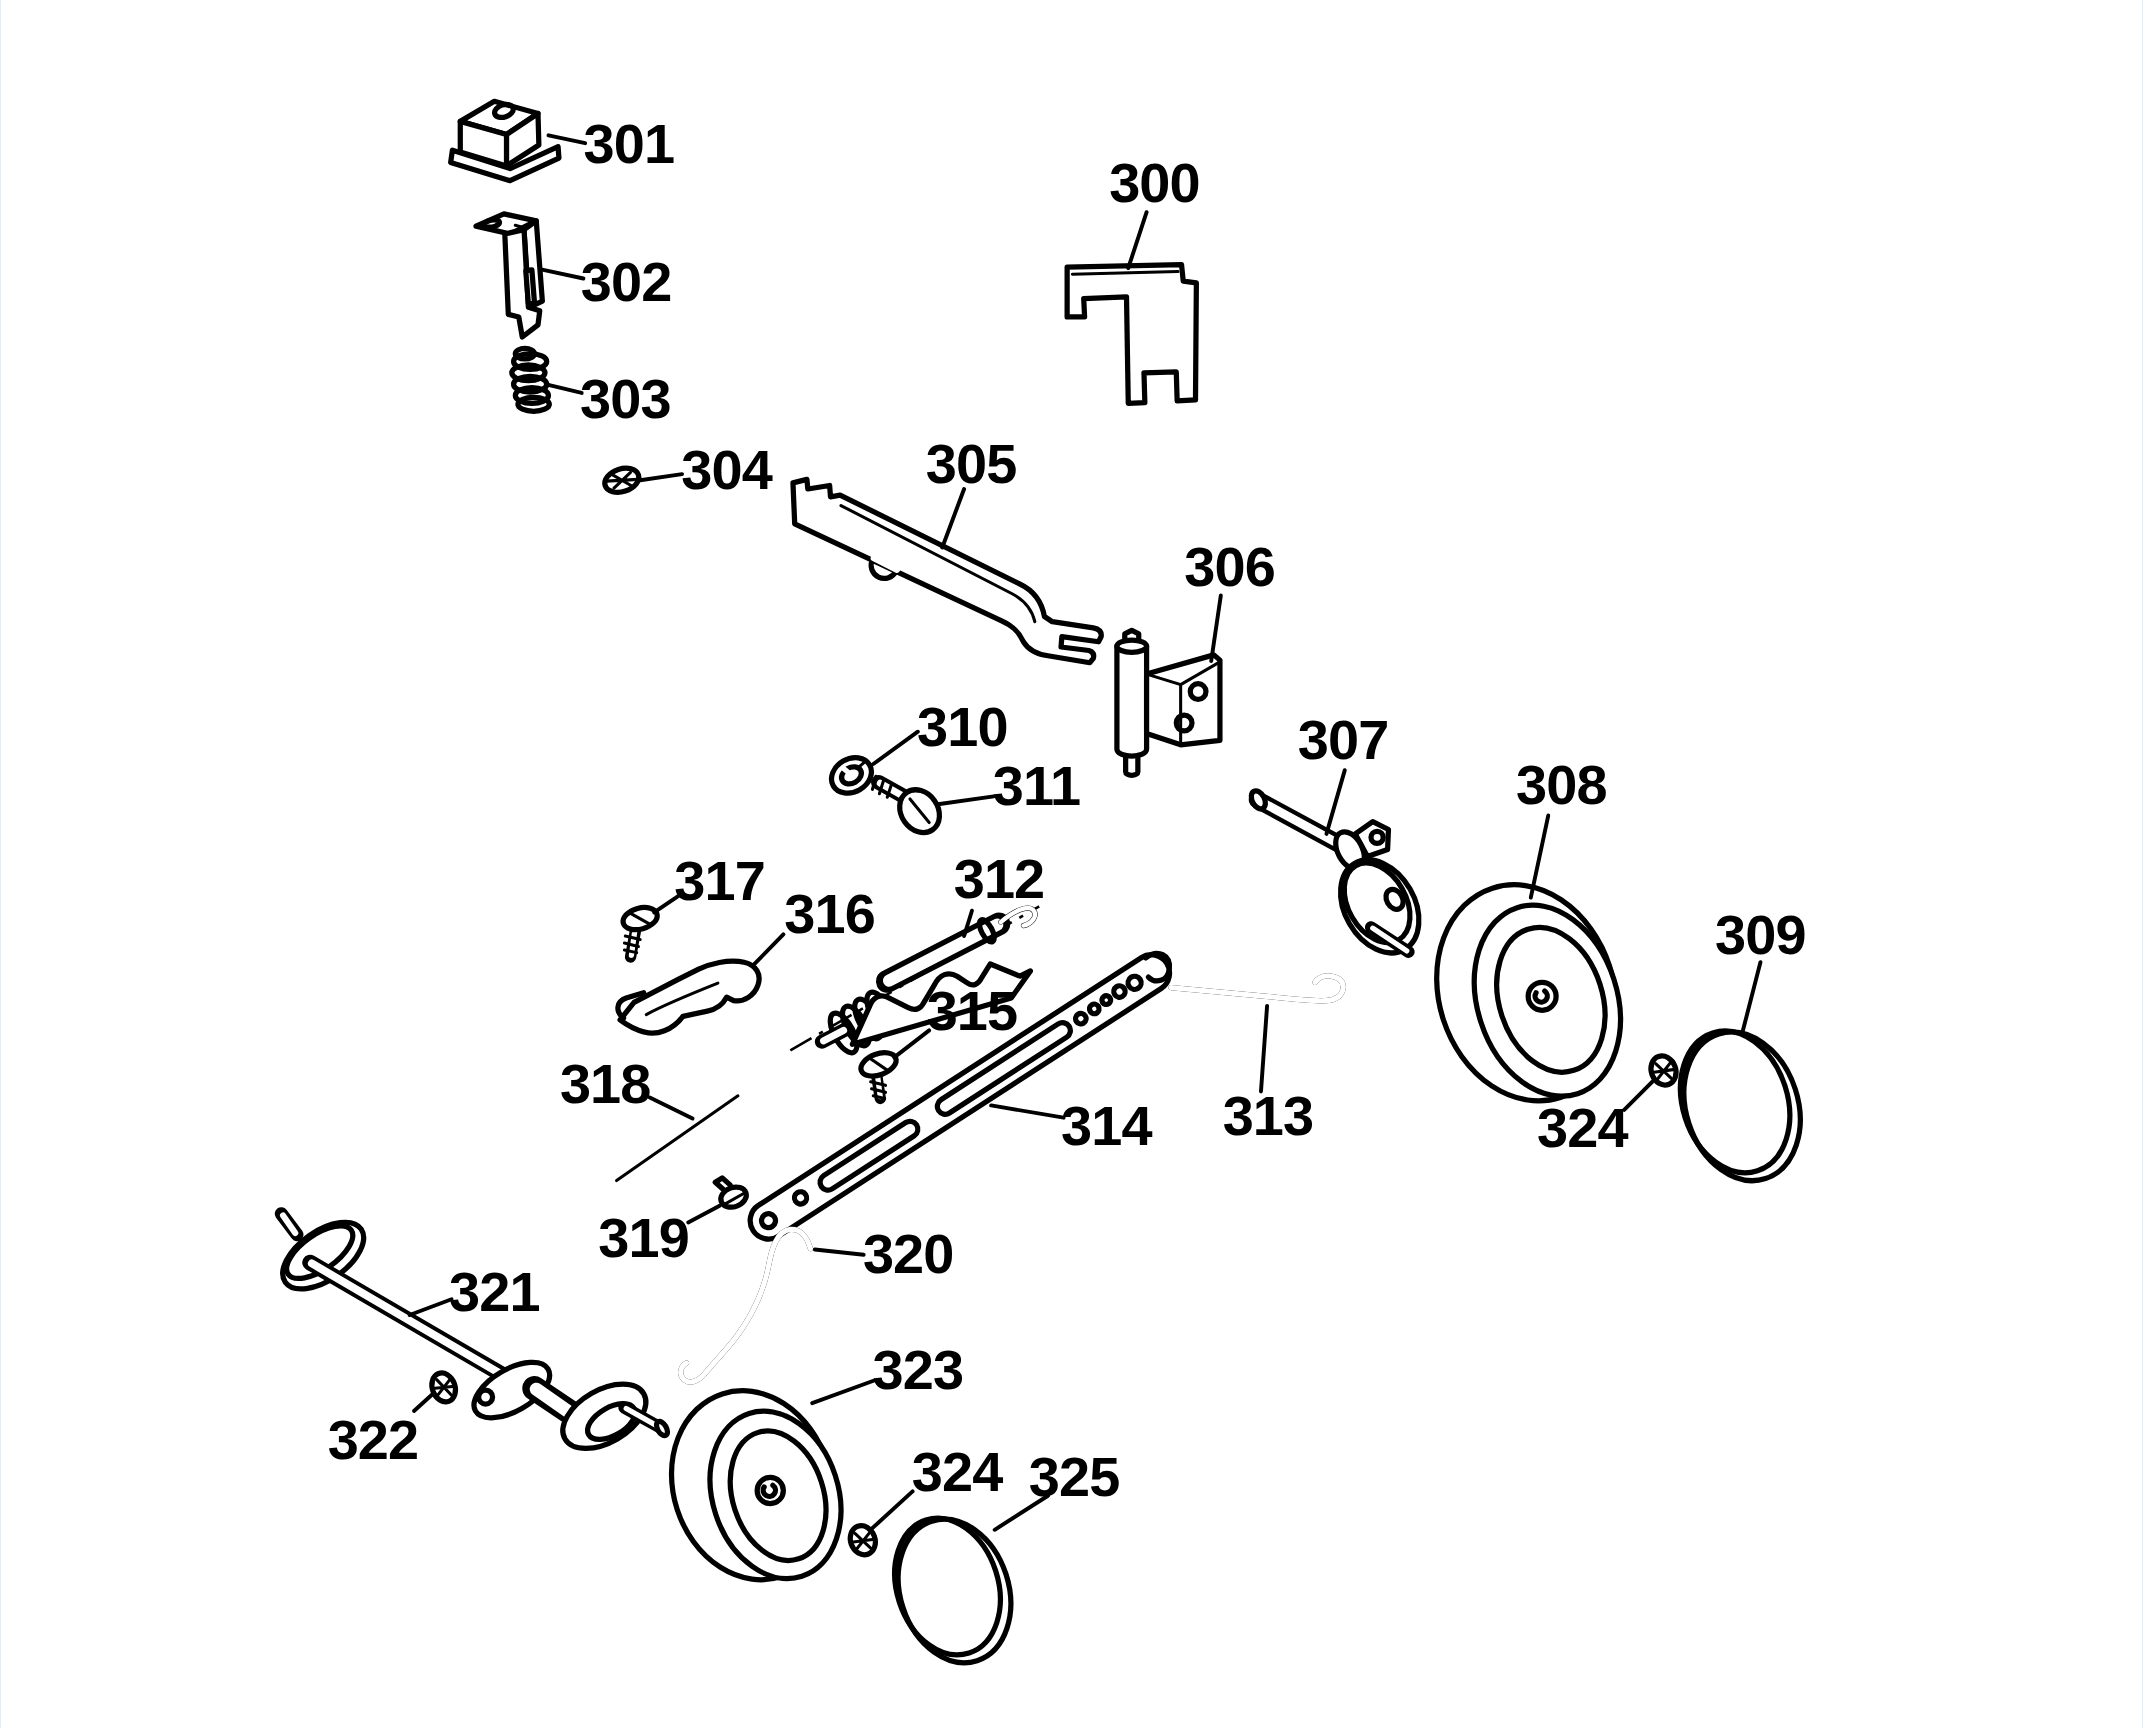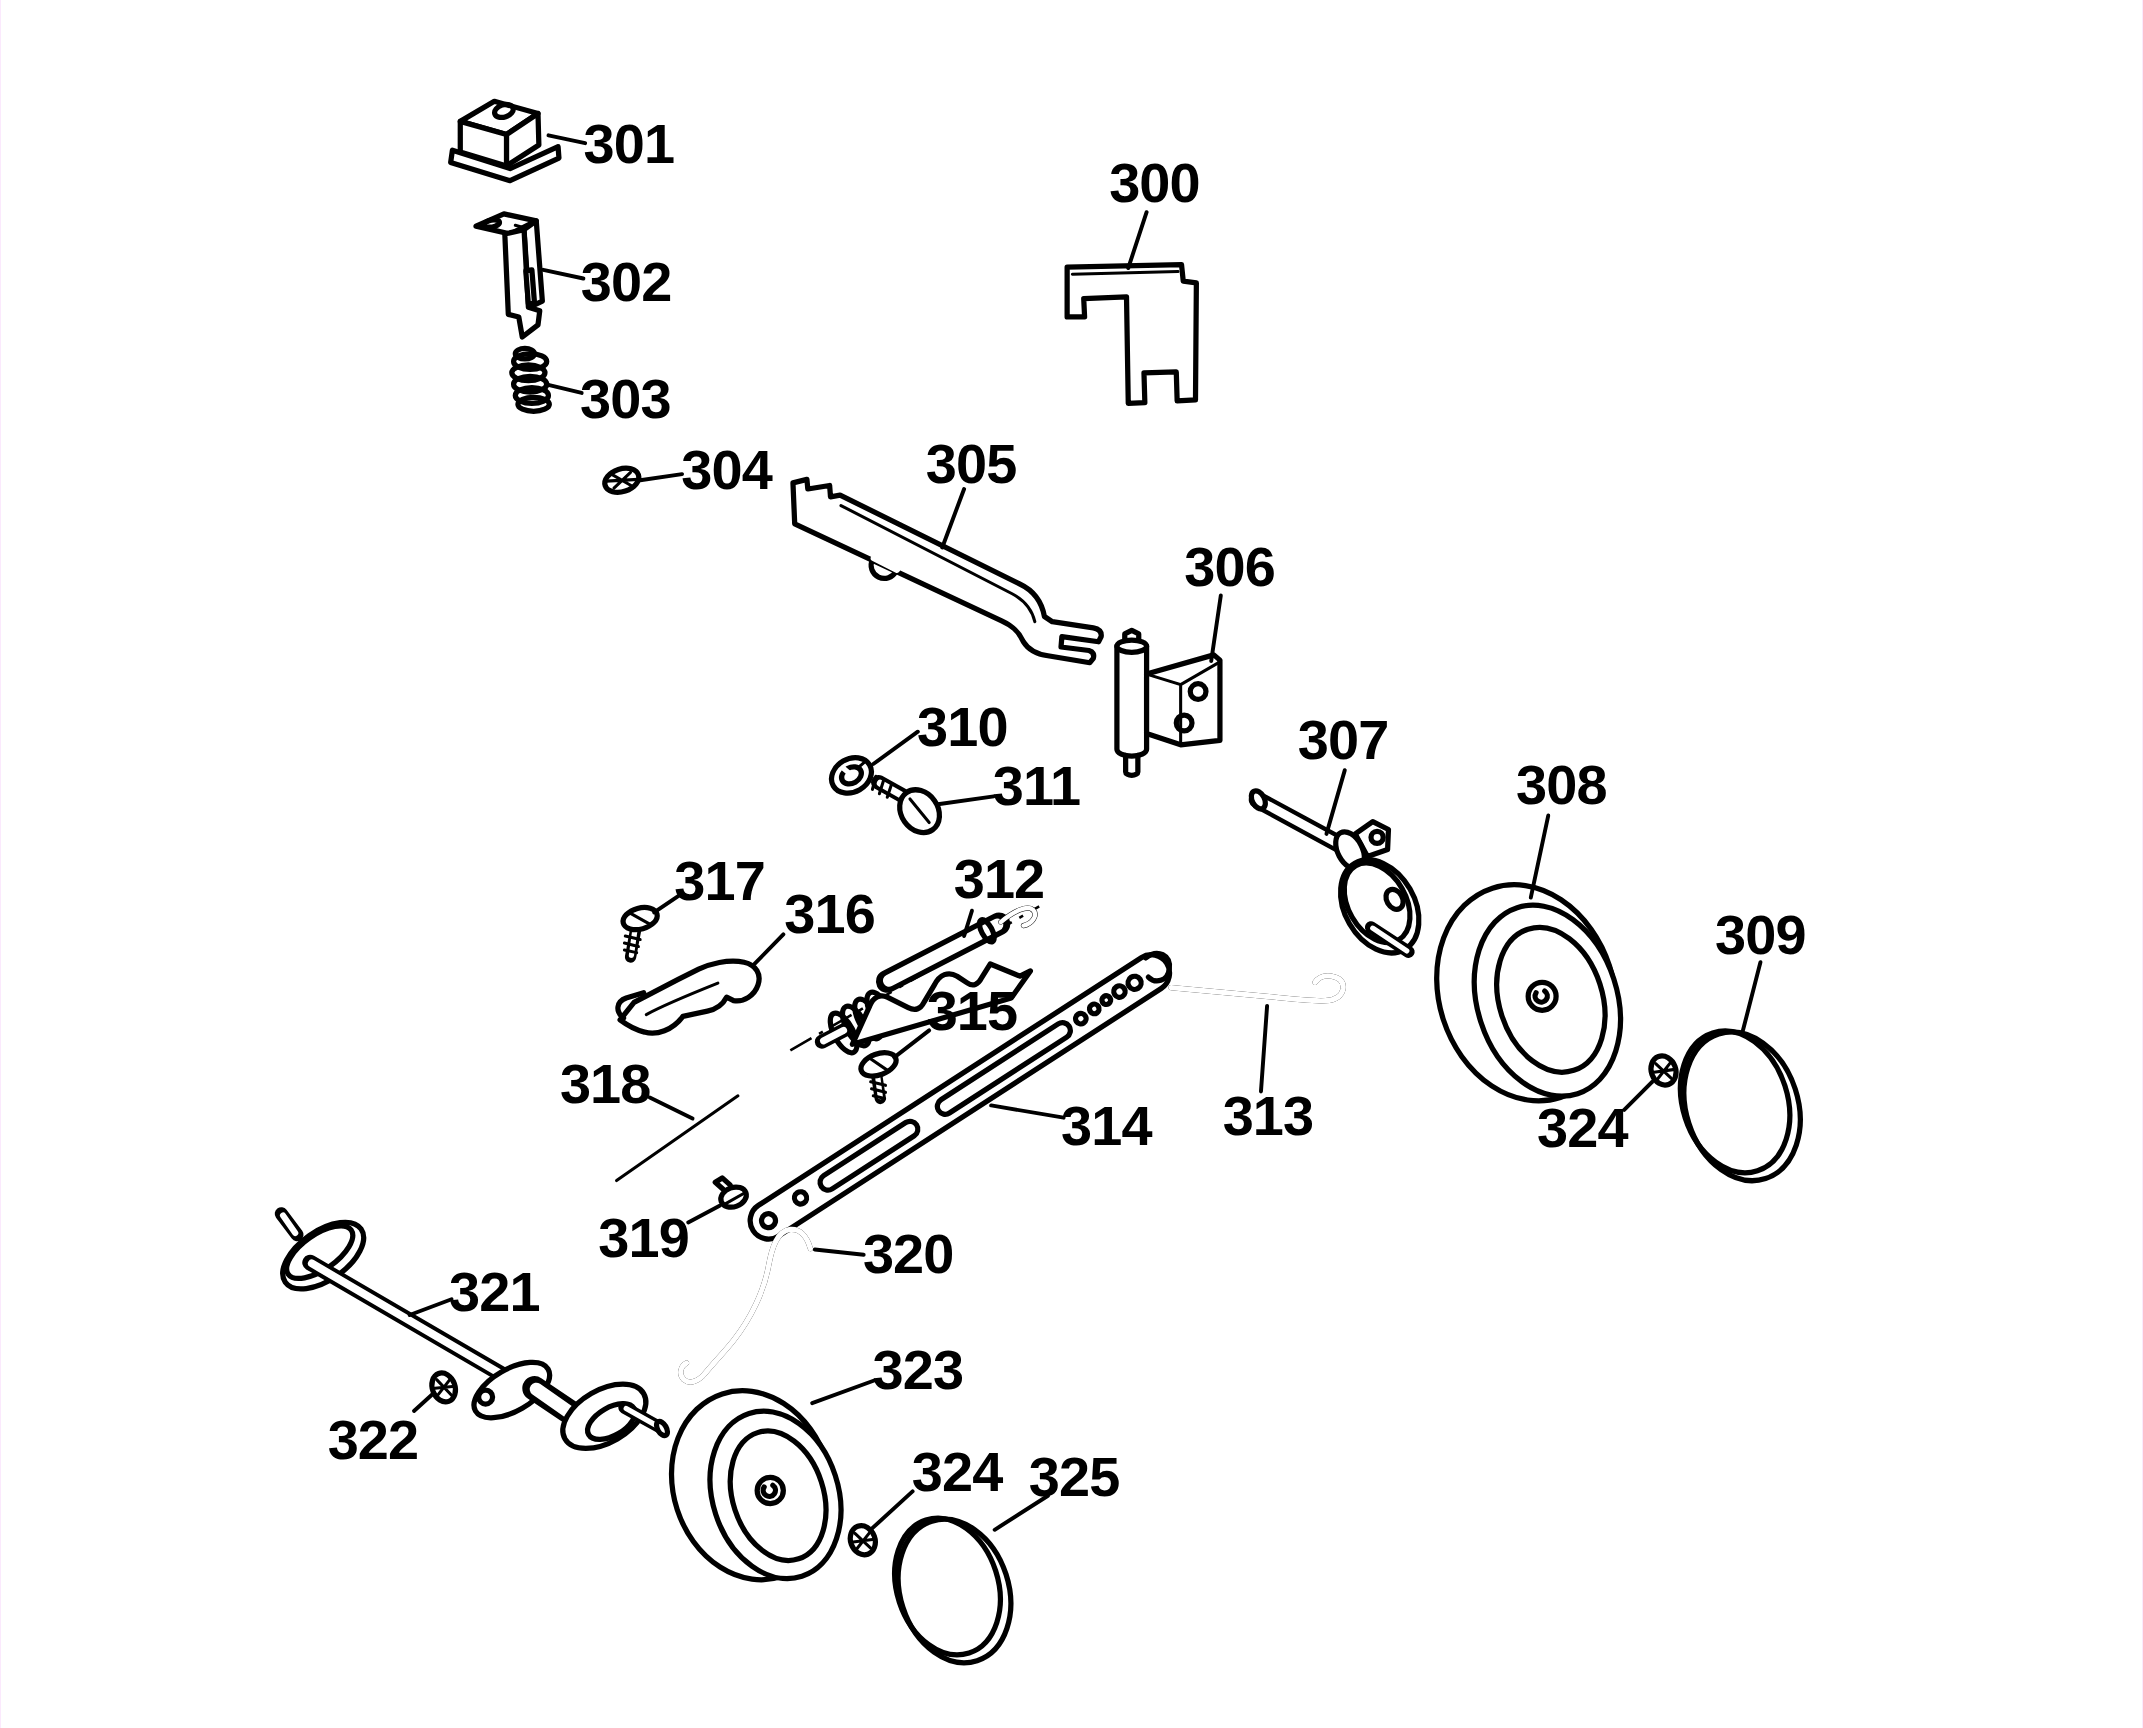--- a/index.html
+++ b/index.html
@@ -1,16 +1,16 @@
 <!DOCTYPE html>
 <html style="font-size:14px"><head>
 <meta charset="utf-8">
 <style>
   html,body{margin:0;padding:0;background:#ffffff;}
-  .stage{width:2143px;height:1728px;position:relative;background:#d946ef;overflow:hidden;}
+  .stage{width:2143px;height:1728px;position:relative;background:#0369a1;overflow:hidden;}
   svg{display:block;}
   .callout-text{
     font-family:"Liberation Sans","DejaVu Sans",sans-serif;
     font-weight:700;
     font-size:64px;
     fill:#000000;
     letter-spacing:-1px;
   }
   .ol{stroke:#000;fill:none;stroke-width:6;stroke-linecap:round;stroke-linejoin:round;}
   .fw{stroke:#000;fill:#fff;stroke-width:6;stroke-linejoin:round;}

